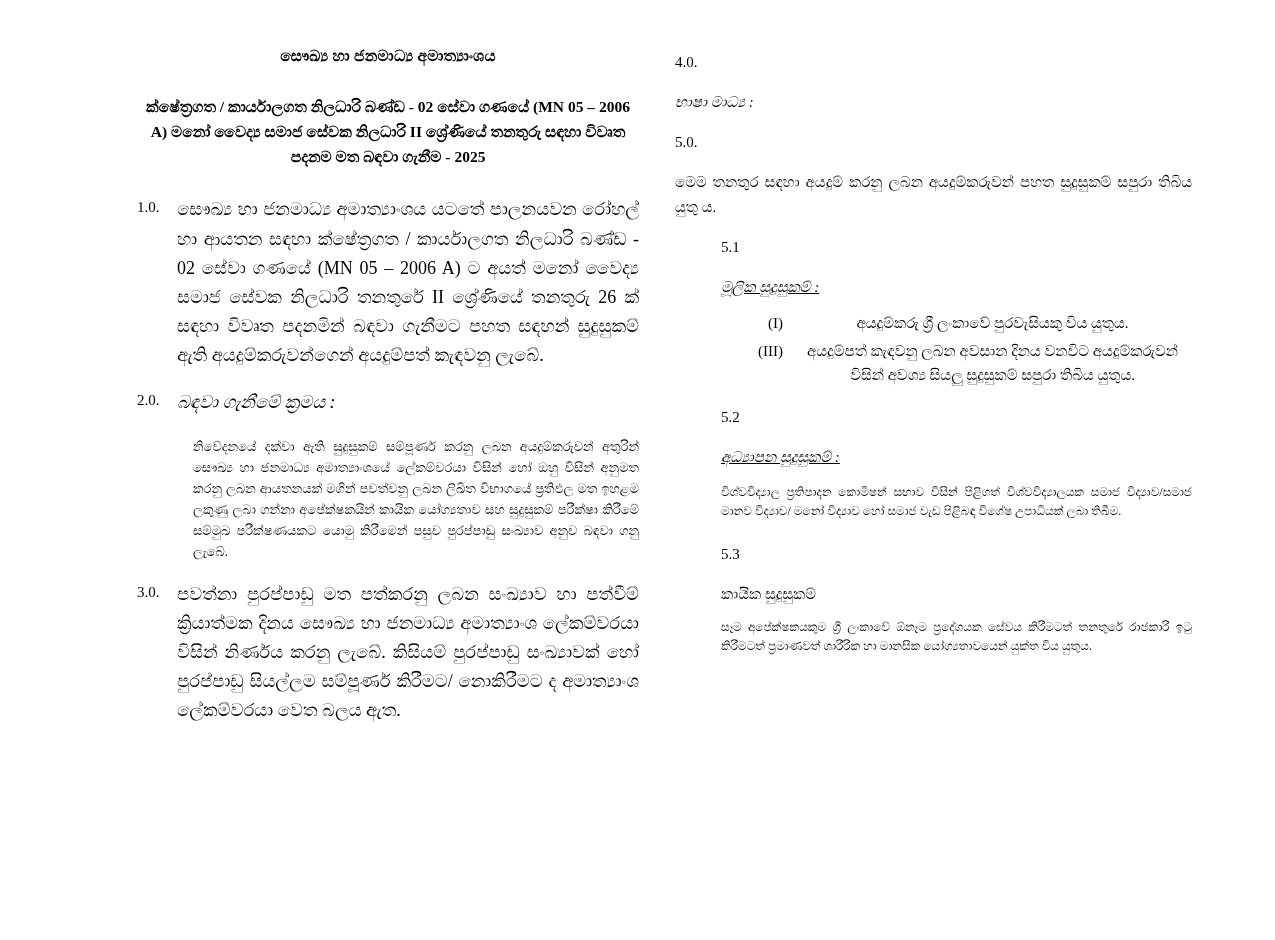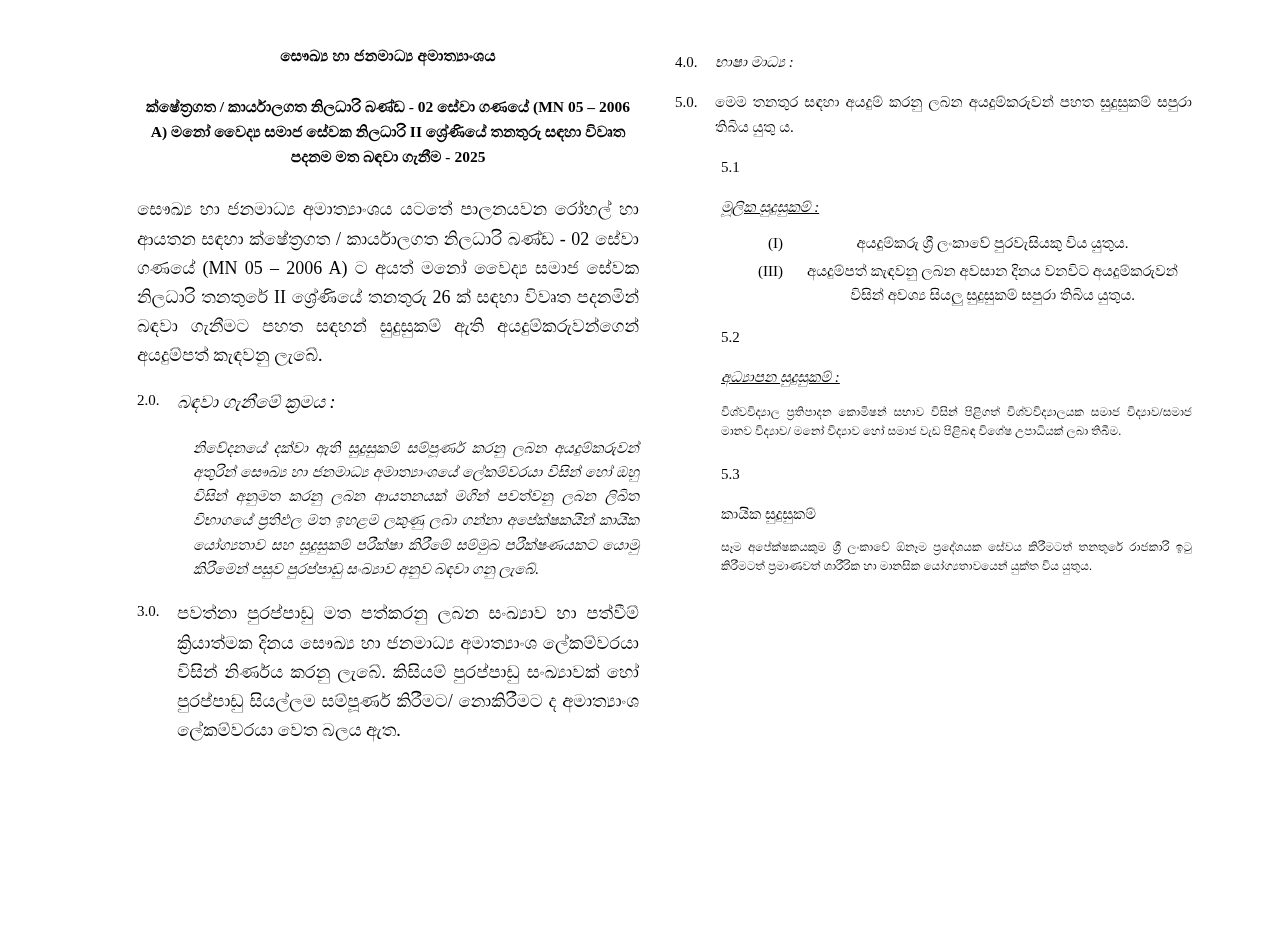--- a/index.html
+++ b/index.html
@@ -71,32 +71,31 @@
     flex: 1 1 auto;
     font-size: 18px;
     line-height: 1.62;
     text-align: justify;
     text-justify: inter-word;
   }
   .clause .body.head-only {
     font-style: italic;
   }
   .indent-para {
-    font-size: 15px;
-    line-height: 1.62;
-    text-align: justify;
-    font-style: italic;
+    font-size: 13px;
+    line-height: 1.62;
+    text-align: justify;
     margin: 0 0 18px 40px;
     padding-left: 16px;
   }
 
   
   .r-clause {
     display: flex;
-    flex-direction: row;
+    flex-direction: column;
     margin-bottom: 16px;
   }
   .r-clause .num {
     width: 40px;
     flex: 0 0 40px;
     font-size: 15px;
     line-height: 1.62;
   }
   .r-clause .body {
     flex: 1 1 auto;
@@ -171,20 +170,21 @@
 <div class="page">
   <div class="columns">
 
     <div class="col">
 
       <div class="ministry">සෞඛ්‍ය හා ජනමාධ්‍ය අමාත්‍යාංශය</div>
 
       <div class="doc-title">ක්ෂේත්‍රගත / කාර්යාලගත නිලධාරි බණ්ඩ - 02 සේවා ගණයේ (MN 05 – 2006 A) මනෝ වෛද්‍ය සමාජ සේවක නිලධාරි II ශ්‍රේණියේ තනතුරු සඳහා විවෘත පදනම මත බඳවා ගැනීම - 2025</div>
 
       <div class="clause">
+        <div class="num">1.0.</div>
         <div class="body">සෞඛ්‍ය හා ජනමාධ්‍ය අමාත්‍යාංශය යටතේ පාලනයවන රෝහල් හා ආයතන සඳහා ක්ෂේත්‍රගත / කාර්යාලගත නිලධාරි බණ්ඩ - 02 සේවා ගණයේ (MN 05 – 2006 A) ට අයත් මනෝ වෛද්‍ය සමාජ සේවක නිලධාරි තනතුරේ II ශ්‍රේණියේ තනතුරු 26 ක් සඳහා විවෘත පදනමින් බඳවා ගැනීමට පහත සඳහන් සුදුසුකම් ඇති අයදුම්කරුවන්ගෙන් අයදුම්පත් කැඳවනු ලැබේ.</div>
       </div>
 
       <div class="clause">
         <div class="num">2.0.</div>
         <div class="body head-only">බඳවා ගැනීමේ ක්‍රමය :</div>
       </div>
 
       <div class="indent-para">නිවේදනයේ දක්වා ඇති සුදුසුකම් සම්පූර්ණ කරනු ලබන අයදුම්කරුවන් අතුරින් සෞඛ්‍ය හා ජනමාධ්‍ය අමාත්‍යාංශයේ ලේකම්වරයා විසින් හෝ ඔහු විසින් අනුමත කරනු ලබන ආයතනයක් මගින් පවත්වනු ලබන ලිඛිත විභාගයේ ප්‍රතිඵල මත ඉහළම ලකුණු ලබා ගන්නා අපේක්ෂකයින් කායික යෝග්‍යතාව සහ සුදුසුකම් පරීක්ෂා කිරීමේ සම්මුඛ පරීක්ෂණයකට යොමු කිරීමෙන් පසුව පුරප්පාඩු සංඛ්‍යාව අනුව බඳවා ගනු ලැබේ.</div>
 

